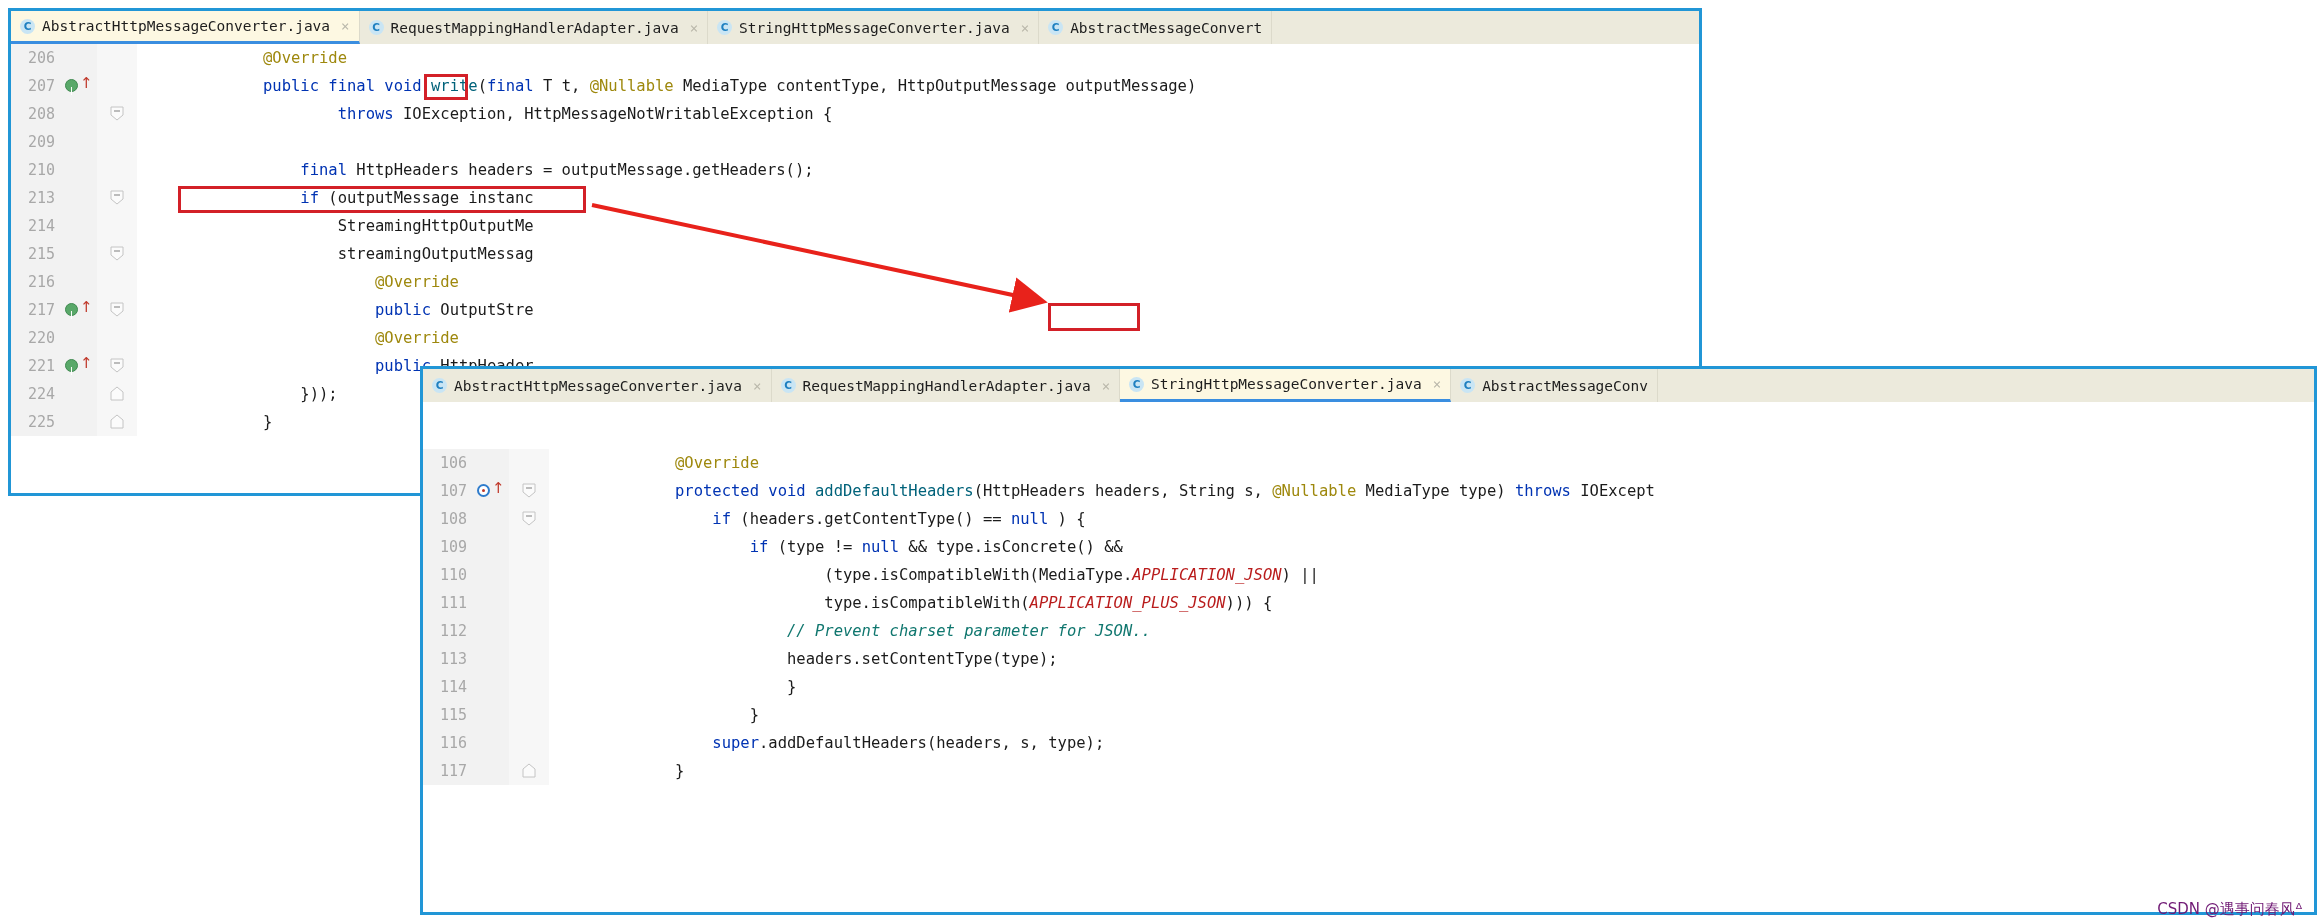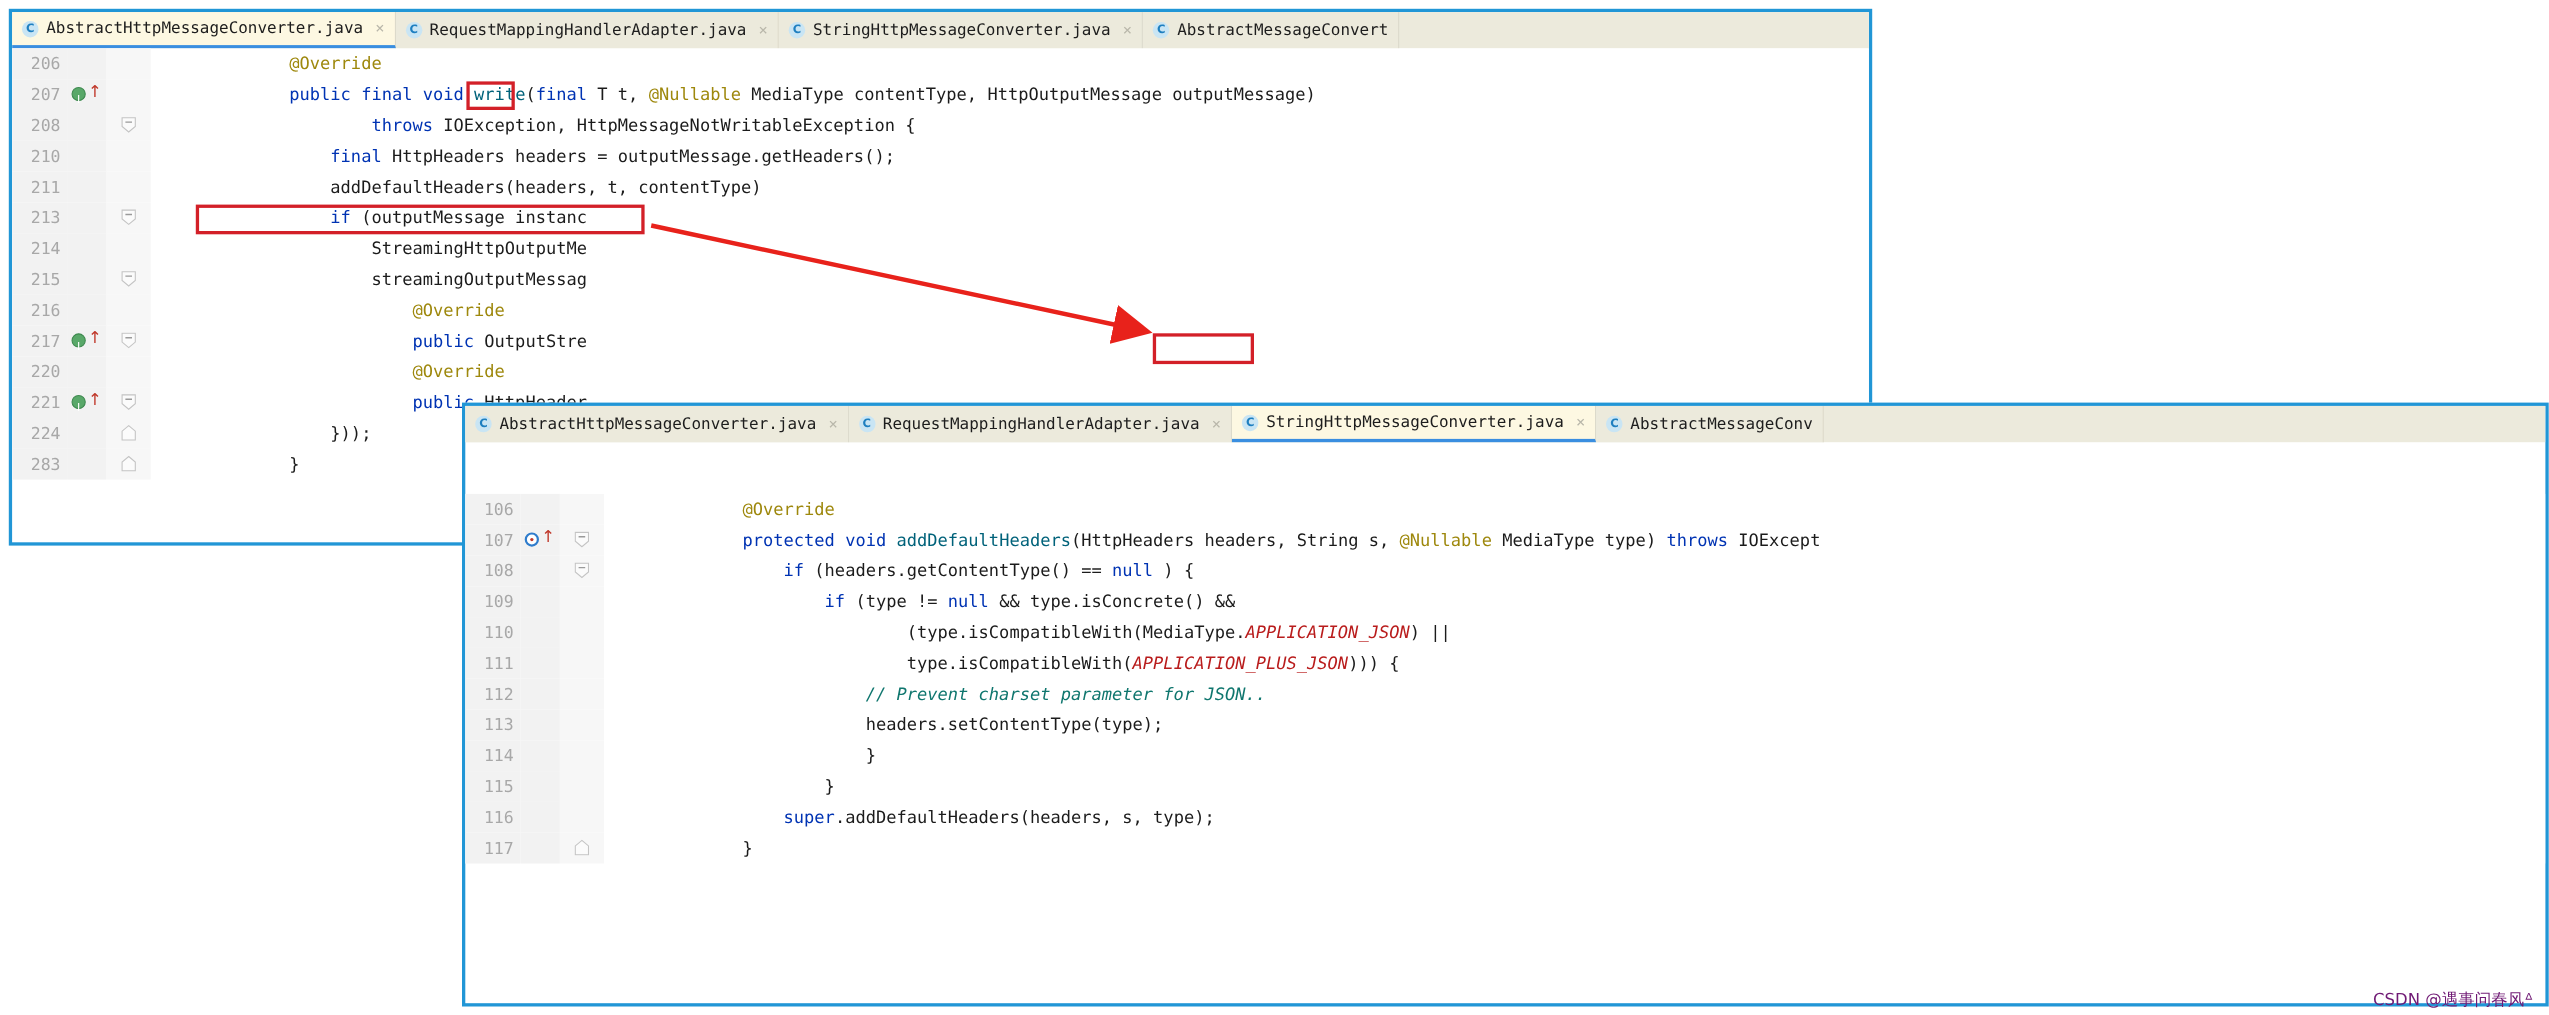--- a/index.html
+++ b/index.html
@@ -84,22 +84,22 @@
         <span>AbstractMessageConvert</span>
       </div>
     </div>
   <div class="editor" id="back-code" style="display: block;">
       <div class="row"><div class="lnum">206</div><div class="marks"></div><div class="folds"></div><div class="src">&nbsp;&nbsp;&nbsp;&nbsp;&nbsp;&nbsp;&nbsp;&nbsp;&nbsp;&nbsp;&nbsp;&nbsp;<span class="ann">@Override</span></div></div>
       <div class="row"><div class="lnum">207</div><div class="marks"><span class="ovr"></span><span class="uparrow"></span></div><div class="folds"></div><div class="src">&nbsp;&nbsp;&nbsp;&nbsp;&nbsp;&nbsp;&nbsp;&nbsp;&nbsp;&nbsp;&nbsp;&nbsp;<span class="kw">public&nbsp;</span><span class="kw">final&nbsp;</span><span class="kw">void&nbsp;</span><span class="mth">write</span><span class="pl">(</span><span class="kw">final&nbsp;</span><span class="pl">T&nbsp;t</span><span class="pl">,&nbsp;</span><span class="ann">@Nullable&nbsp;</span><span class="pl">MediaType&nbsp;contentType,&nbsp;HttpOutputMessage&nbsp;outputMessage)</span></div></div>
       <div class="row"><div class="lnum">208</div><div class="marks"></div><div class="folds"><span class="foldmark"><svg width="14" height="15" viewBox="0 0 14 15">
               <path d="M1 1 h12 v8 l-6 5 l-6 -5 Z" fill="#fbfbfb" stroke="#c4c4c4" stroke-width="1"></path>
               <line x1="4" y1="5" x2="10" y2="5" stroke="#9a9a9a" stroke-width="1.3"></line>
             </svg></span></div><div class="src">&nbsp;&nbsp;&nbsp;&nbsp;&nbsp;&nbsp;&nbsp;&nbsp;&nbsp;&nbsp;&nbsp;&nbsp;&nbsp;&nbsp;&nbsp;&nbsp;&nbsp;&nbsp;&nbsp;&nbsp;<span class="kw">throws&nbsp;</span><span class="pl">IOException,&nbsp;HttpMessageNotWritableException&nbsp;{</span></div></div>
+      <div class="row"><div class="lnum">209</div><div class="marks"></div><div class="folds"></div><div class="src"></div></div>
       <div class="row"><div class="lnum">210</div><div class="marks"></div><div class="folds"></div><div class="src">&nbsp;&nbsp;&nbsp;&nbsp;&nbsp;&nbsp;&nbsp;&nbsp;&nbsp;&nbsp;&nbsp;&nbsp;&nbsp;&nbsp;&nbsp;&nbsp;<span class="kw">final&nbsp;</span><span class="pl">HttpHeaders&nbsp;headers&nbsp;=&nbsp;outputMessage.getHeaders();</span></div></div>
-      <div class="row"><div class="lnum">211</div><div class="marks"></div><div class="folds"></div><div class="src">&nbsp;&nbsp;&nbsp;&nbsp;&nbsp;&nbsp;&nbsp;&nbsp;&nbsp;&nbsp;&nbsp;&nbsp;&nbsp;&nbsp;&nbsp;&nbsp;<span class="pl">addDefaultHeaders(headers,&nbsp;t,&nbsp;contentType)</span></div></div>
       <div class="row"><div class="lnum">213</div><div class="marks"></div><div class="folds"><span class="foldmark"><svg width="14" height="15" viewBox="0 0 14 15">
               <path d="M1 1 h12 v8 l-6 5 l-6 -5 Z" fill="#fbfbfb" stroke="#c4c4c4" stroke-width="1"></path>
               <line x1="4" y1="5" x2="10" y2="5" stroke="#9a9a9a" stroke-width="1.3"></line>
             </svg></span></div><div class="src">&nbsp;&nbsp;&nbsp;&nbsp;&nbsp;&nbsp;&nbsp;&nbsp;&nbsp;&nbsp;&nbsp;&nbsp;&nbsp;&nbsp;&nbsp;&nbsp;<span class="kw">if&nbsp;</span><span class="pl">(outputMessage&nbsp;instanc</span></div></div>
       <div class="row"><div class="lnum">214</div><div class="marks"></div><div class="folds"></div><div class="src">&nbsp;&nbsp;&nbsp;&nbsp;&nbsp;&nbsp;&nbsp;&nbsp;&nbsp;&nbsp;&nbsp;&nbsp;&nbsp;&nbsp;&nbsp;&nbsp;&nbsp;&nbsp;&nbsp;&nbsp;<span class="pl">StreamingHttpOutputMe</span></div></div>
       <div class="row"><div class="lnum">215</div><div class="marks"></div><div class="folds"><span class="foldmark"><svg width="14" height="15" viewBox="0 0 14 15">
               <path d="M1 1 h12 v8 l-6 5 l-6 -5 Z" fill="#fbfbfb" stroke="#c4c4c4" stroke-width="1"></path>
               <line x1="4" y1="5" x2="10" y2="5" stroke="#9a9a9a" stroke-width="1.3"></line>
             </svg></span></div><div class="src">&nbsp;&nbsp;&nbsp;&nbsp;&nbsp;&nbsp;&nbsp;&nbsp;&nbsp;&nbsp;&nbsp;&nbsp;&nbsp;&nbsp;&nbsp;&nbsp;&nbsp;&nbsp;&nbsp;&nbsp;<span class="pl">streamingOutputMessag</span></div></div>
       <div class="row"><div class="lnum">216</div><div class="marks"></div><div class="folds"></div><div class="src">&nbsp;&nbsp;&nbsp;&nbsp;&nbsp;&nbsp;&nbsp;&nbsp;&nbsp;&nbsp;&nbsp;&nbsp;&nbsp;&nbsp;&nbsp;&nbsp;&nbsp;&nbsp;&nbsp;&nbsp;&nbsp;&nbsp;&nbsp;&nbsp;<span class="ann">@Override</span></div></div>
@@ -108,21 +108,21 @@
               <line x1="4" y1="5" x2="10" y2="5" stroke="#9a9a9a" stroke-width="1.3"></line>
             </svg></span></div><div class="src">&nbsp;&nbsp;&nbsp;&nbsp;&nbsp;&nbsp;&nbsp;&nbsp;&nbsp;&nbsp;&nbsp;&nbsp;&nbsp;&nbsp;&nbsp;&nbsp;&nbsp;&nbsp;&nbsp;&nbsp;&nbsp;&nbsp;&nbsp;&nbsp;<span class="kw">public&nbsp;</span><span class="pl">OutputStre</span></div></div>
       <div class="row"><div class="lnum">220</div><div class="marks"></div><div class="folds"></div><div class="src">&nbsp;&nbsp;&nbsp;&nbsp;&nbsp;&nbsp;&nbsp;&nbsp;&nbsp;&nbsp;&nbsp;&nbsp;&nbsp;&nbsp;&nbsp;&nbsp;&nbsp;&nbsp;&nbsp;&nbsp;&nbsp;&nbsp;&nbsp;&nbsp;<span class="ann">@Override</span></div></div>
       <div class="row"><div class="lnum">221</div><div class="marks"><span class="ovr"></span><span class="uparrow"></span></div><div class="folds"><span class="foldmark"><svg width="14" height="15" viewBox="0 0 14 15">
               <path d="M1 1 h12 v8 l-6 5 l-6 -5 Z" fill="#fbfbfb" stroke="#c4c4c4" stroke-width="1"></path>
               <line x1="4" y1="5" x2="10" y2="5" stroke="#9a9a9a" stroke-width="1.3"></line>
             </svg></span></div><div class="src">&nbsp;&nbsp;&nbsp;&nbsp;&nbsp;&nbsp;&nbsp;&nbsp;&nbsp;&nbsp;&nbsp;&nbsp;&nbsp;&nbsp;&nbsp;&nbsp;&nbsp;&nbsp;&nbsp;&nbsp;&nbsp;&nbsp;&nbsp;&nbsp;<span class="kw">public&nbsp;</span><span class="pl">HttpHeader</span></div></div>
       <div class="row"><div class="lnum">224</div><div class="marks"></div><div class="folds"><span class="foldmark"><svg width="14" height="15" viewBox="0 0 14 15">
               <path d="M7 1 l6 5 v8 h-12 v-8 Z" fill="#fbfbfb" stroke="#c4c4c4" stroke-width="1"></path>
             </svg></span></div><div class="src">&nbsp;&nbsp;&nbsp;&nbsp;&nbsp;&nbsp;&nbsp;&nbsp;&nbsp;&nbsp;&nbsp;&nbsp;&nbsp;&nbsp;&nbsp;&nbsp;<span class="pl">}));</span></div></div>
-      <div class="row"><div class="lnum">283</div><div class="marks"></div><div class="folds"><span class="foldmark"><svg width="14" height="15" viewBox="0 0 14 15">
+      <div class="row"><div class="lnum">225</div><div class="marks"></div><div class="folds"><span class="foldmark"><svg width="14" height="15" viewBox="0 0 14 15">
               <path d="M7 1 l6 5 v8 h-12 v-8 Z" fill="#fbfbfb" stroke="#c4c4c4" stroke-width="1"></path>
             </svg></span></div><div class="src">&nbsp;&nbsp;&nbsp;&nbsp;&nbsp;&nbsp;&nbsp;&nbsp;&nbsp;&nbsp;&nbsp;&nbsp;<span class="pl">}</span></div></div>
     </div>
 </div>
 
 <div class="window" id="front-window" style="left:420px;top:366px;width:1897px;height:549px;">
   <div class="tabbar" id="front-tabs">
       <div class="tab">
         <span class="tab-ico">C</span>
         <span>AbstractHttpMessageConverter.java</span>

